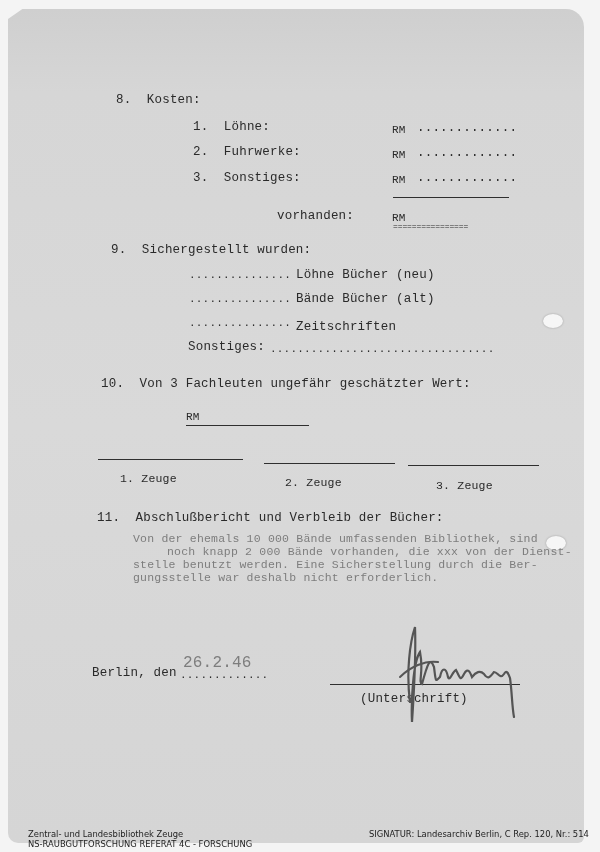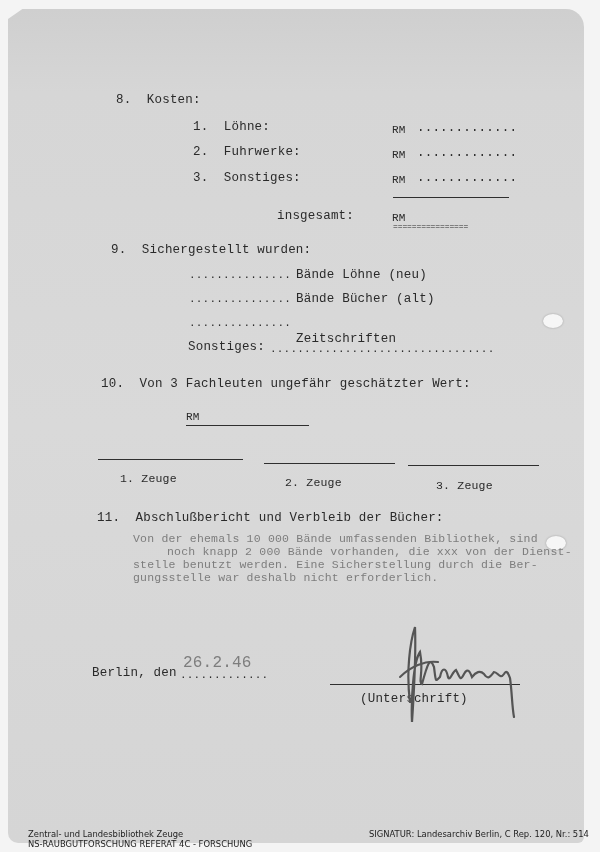--- a/index.html
+++ b/index.html
@@ -42,31 +42,31 @@
 <div class="t" style="left:193px; top:120px;">1.  Löhne:</div>
 <div class="t" style="left:392px; top:124px; font-size:11px;">RM</div>
 <div class="t" style="left:417px; top:121px;">.............</div>
 <div class="t" style="left:193px; top:145px;">2.  Fuhrwerke:</div>
 <div class="t" style="left:392px; top:149px; font-size:11px;">RM</div>
 <div class="t" style="left:417px; top:146px;">.............</div>
 <div class="t" style="left:193px; top:171px;">3.  Sonstiges:</div>
 <div class="t" style="left:392px; top:174px; font-size:11px;">RM</div>
 <div class="t" style="left:417px; top:171px;">.............</div>
 <div class="line" style="left:393px; top:197px; width:116px;"></div>
-<div class="t" style="left:277px; top:209px;">insgesamt:</div>
+<div class="t" style="left:277px; top:209px;">vorhanden:</div>
 <div class="t" style="left:392px; top:212px; font-size:11px;">RM</div>
 <div class="t" style="left:393px; top:222px; font-size:8px; letter-spacing:-0.1px;">================</div>
 
 <div class="t" style="left:111px; top:243px;">9.  Sichergestellt wurden:</div>
 <div class="t" style="left:189px; top:269px; font-size:11px;">...............</div>
-<div class="t" style="left:296px; top:268px;">Bände Löhne (neu)</div>
+<div class="t" style="left:296px; top:268px;">Löhne Bücher (neu)</div>
 <div class="t" style="left:189px; top:293px; font-size:11px;">...............</div>
 <div class="t" style="left:296px; top:292px;">Bände Bücher (alt)</div>
 <div class="t" style="left:189px; top:317px; font-size:11px;">...............</div>
-<div class="t" style="left:296px; top:332px;text-align:right;">Zeitschriften</div>
+<div class="t" style="left:296px; top:320px;text-align:right;">Zeitschriften</div>
 <div class="t" style="left:188px; top:340px;">Sonstiges:</div>
 <div class="t" style="left:270px; top:343px; font-size:11px;">.................................</div>
 
 <div class="t" style="left:101px; top:377px;">10.  Von 3 Fachleuten ungefähr geschätzter Wert:</div>
 <div class="t" style="left:186px; top:411px; font-size:11px;">RM</div>
 <div class="line" style="left:186px; top:425px; width:123px;"></div>
 <div class="line" style="left:98px; top:459px; width:145px;"></div>
 <div class="line" style="left:264px; top:463px; width:131px;"></div>
 <div class="line" style="left:408px; top:465px; width:131px;"></div>
 <div class="t" style="left:120px; top:472px; font-size:11.5px;">1. Zeuge</div>

